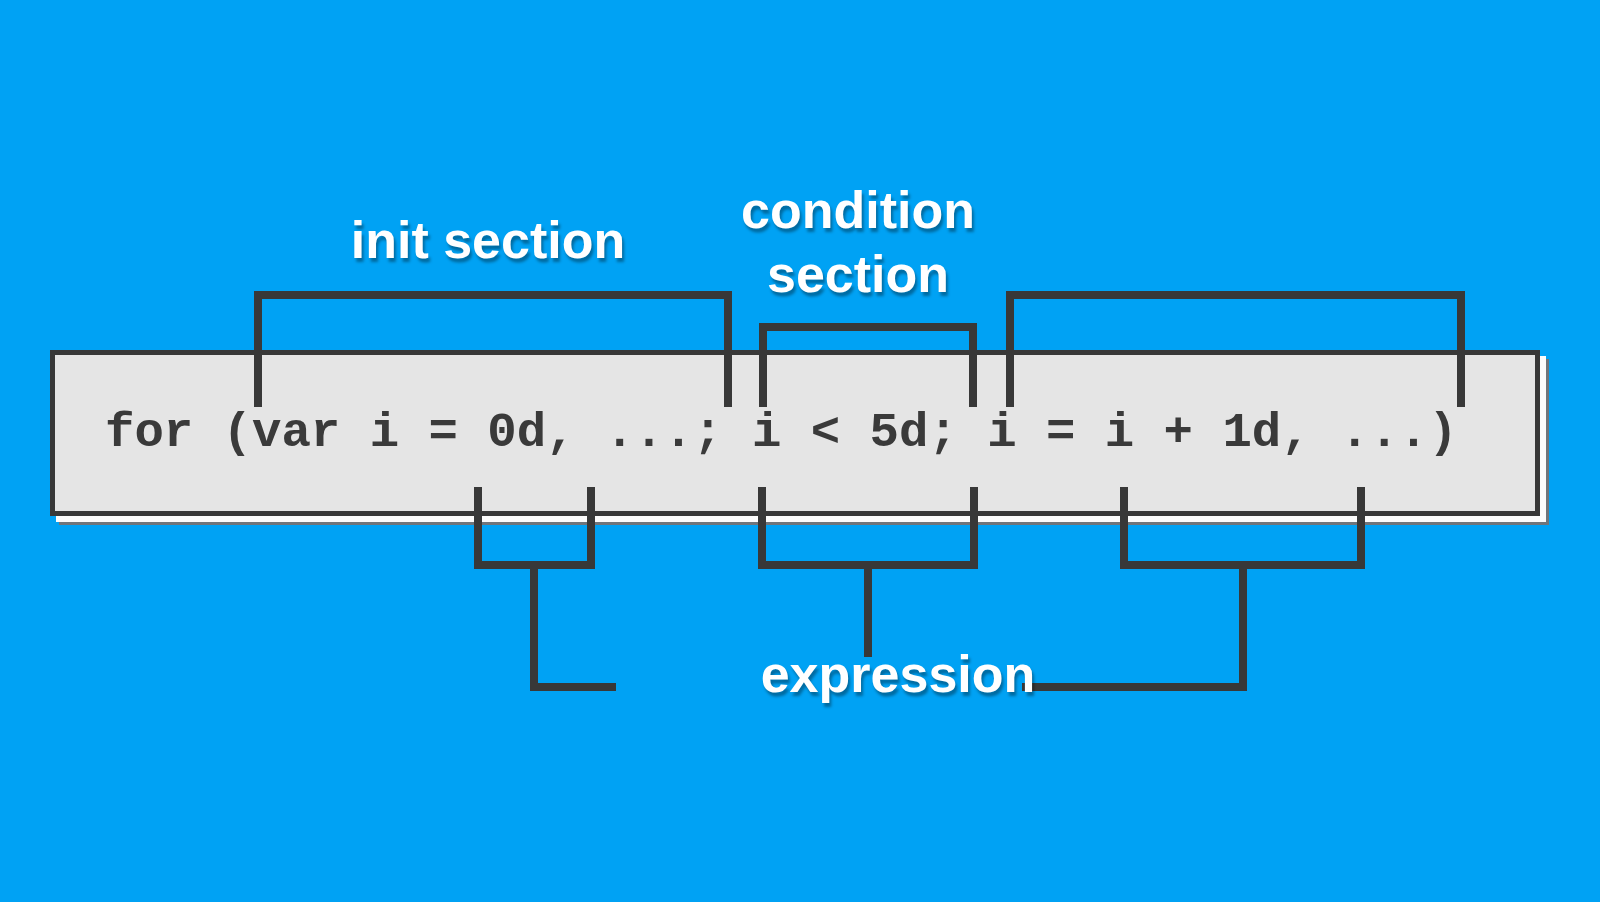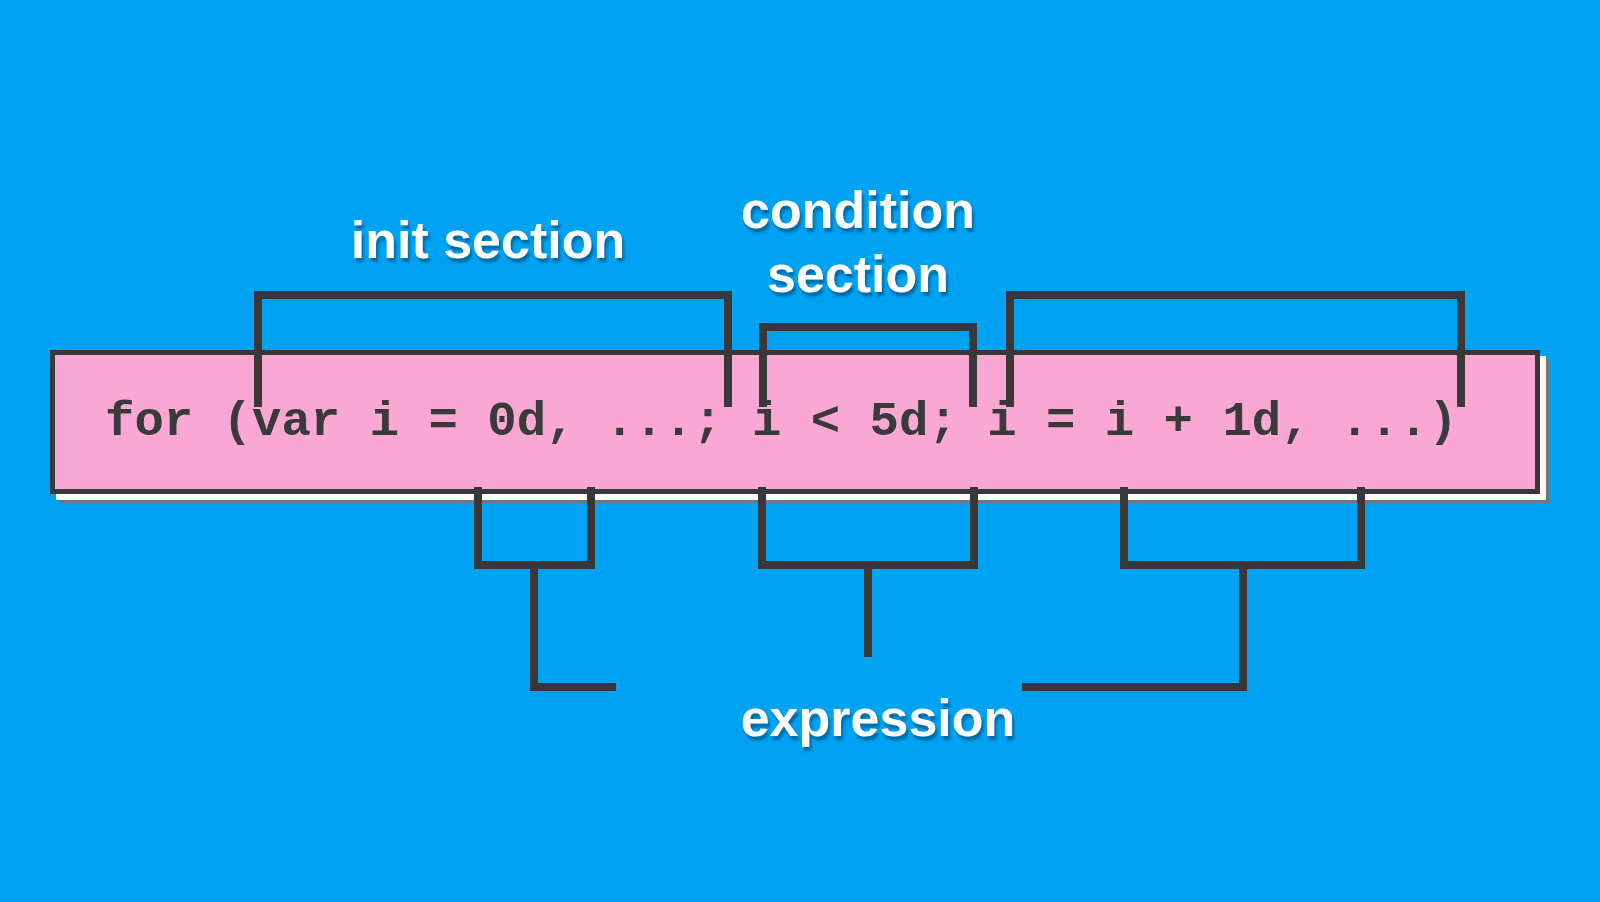--- a/index.html
+++ b/index.html
@@ -7,23 +7,23 @@
     position:relative;
     width:1600px;height:902px;
     background:#00a2f4;
     overflow:hidden;
     font-family:"Liberation Sans", sans-serif;
   }
   
   .code-box{
     position:absolute;
     left:50px;top:350px;
-    width:1490px;height:144px;
+    width:1490px;height:166px;
     box-sizing:border-box;
-    background:#f9a8d4;
+    background:#e5e5e5;
     border:5px solid #383838;
     box-shadow:6px 6px 0 #fcfcfc, 9px 9px 0 #70757b;
     z-index:1;
     text-align:right;
   }
   .code-text{
     position:absolute;
     left:50px;top:50%;
     transform:translateY(-50%);
     font-family:"Liberation Mono", monospace;
@@ -42,21 +42,21 @@
     font-weight:bold;
     font-size:52px;
     line-height:64px;
     text-shadow:2px 4px 3px rgba(0,0,0,0.35);
     white-space:pre-line;
     z-index:5;
   }
   .label-init{left:238px;top:208px;}
   .label-condition{left:608px;top:178px;}
   .label-update{left:963px;top:208px;}
-  .label-expression{left:628px;top:642px;margin-top:44px;}
+  .label-expression{left:648px;top:642px;}
   
   .bracket{position:absolute;box-sizing:border-box;z-index:3;}
   .bracket-top{border:8px solid #383838;border-bottom:none;}
   .bracket-bottom{border:8px solid #383838;border-top:none;}
   .stem{position:absolute;background:#383838;z-index:3;}
   .elbow{position:absolute;box-sizing:border-box;z-index:3;}
   
   .br-init{left:254px;top:291px;width:478px;height:116px;}
   .br-condition{left:759px;top:323px;width:218px;height:84px;}
   .br-update{left:1006px;top:291px;width:459px;height:116px;}

